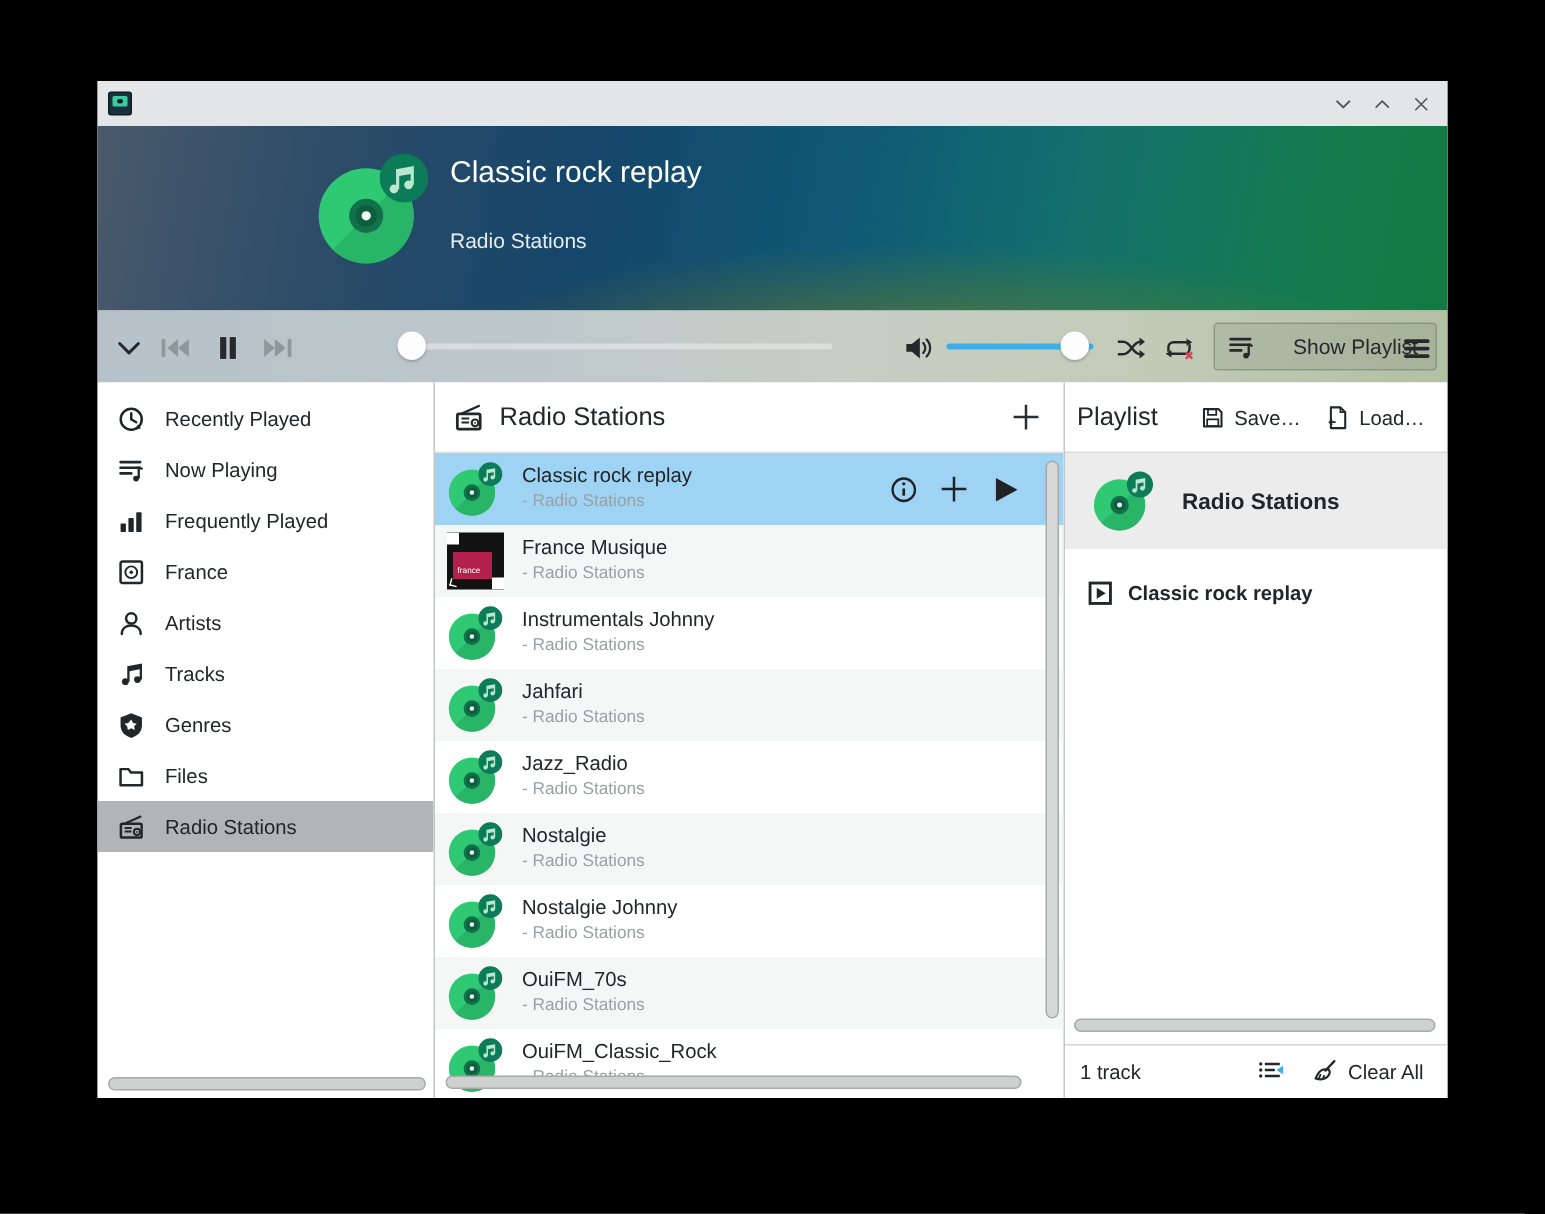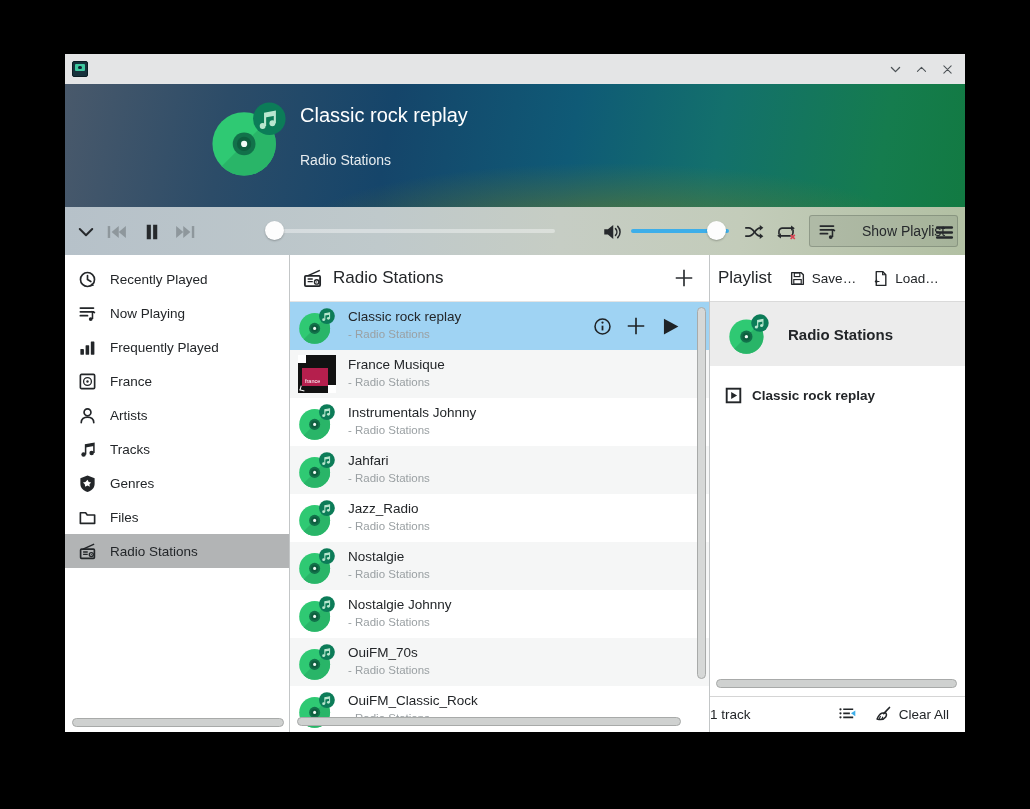--- a/index.html
+++ b/index.html
@@ -76,32 +76,32 @@
   .fm-art{position:relative;width:38px;height:38px;background:#121212;overflow:hidden;}
   .fm-art .sq1{position:absolute;left:0;top:0;width:8px;height:8px;background:#fff;}
   .fm-art .sq2{position:absolute;right:0;bottom:0;width:8px;height:8px;background:#fff;}
   .fm-art .red{position:absolute;left:4px;top:13px;width:26px;height:18px;background:#b51f4d;color:#fff;padding:2px 0 0 3px;line-height:1;}
   .fm-art .red .l1{font-size:5.5px;}
   .fm-art .curl{position:absolute;left:2px;bottom:2px;width:5px;height:5px;border-left:1.5px solid #fff;border-bottom:1.5px solid #fff;transform:rotate(15deg);}
 
   
   .playlist{position:relative;width:255px;background:#fff;overflow:hidden;}
   .pl-header{height:47px;display:flex;align-items:center;padding:0 8px;border-bottom:1px solid #dadada;gap:4px;}
-  .pl-title{font-size:17px;color:#232629;margin-right:7px;}
+  .pl-title{font-size:17px;color:#232629;margin-right:18px;}
   .pl-btn{display:flex;align-items:center;gap:6px;font-size:13.5px;color:#232629;padding:4px 6px;}
   .pl-btn svg{width:17px;height:17px;}
   .pl-group{height:64px;background:#ececec;display:flex;align-items:center;padding-left:18px;gap:18px;}
   .pl-group .art{width:42px;height:42px;}
   .pl-group-title{font-size:15px;font-weight:bold;color:#232629;}
   .pl-track{height:36px;display:flex;align-items:center;padding-left:15px;gap:10px;margin-top:11px;}
   .pl-track svg{width:17px;height:17px;color:#232629;}
   .pl-track-title{font-size:13.5px;font-weight:bold;color:#232629;}
   .playlist .hscroll{left:6px;right:8px;bottom:44px;}
   .pl-bottom{position:absolute;left:0;right:0;bottom:0;height:36px;border-top:1px solid #d5d5d5;display:flex;align-items:center;background:#fff;}
-  .pl-count{font-size:13.5px;color:#232629;flex:1;}
+  .pl-count{font-size:13.5px;color:#232629;margin-left:10px;flex:1;}
   .pl-bottom .tool{display:flex;align-items:center;gap:7px;font-size:13.5px;color:#232629;margin-right:16px;}
   .pl-bottom svg{width:19px;height:19px;color:#232629;}
   svg{display:block;}
 </style>
 </head>
 <body>
 
 <svg width="0" height="0" style="position:absolute">
   <defs>
     <symbol id="i-now-playing" viewBox="0 0 16 16">

